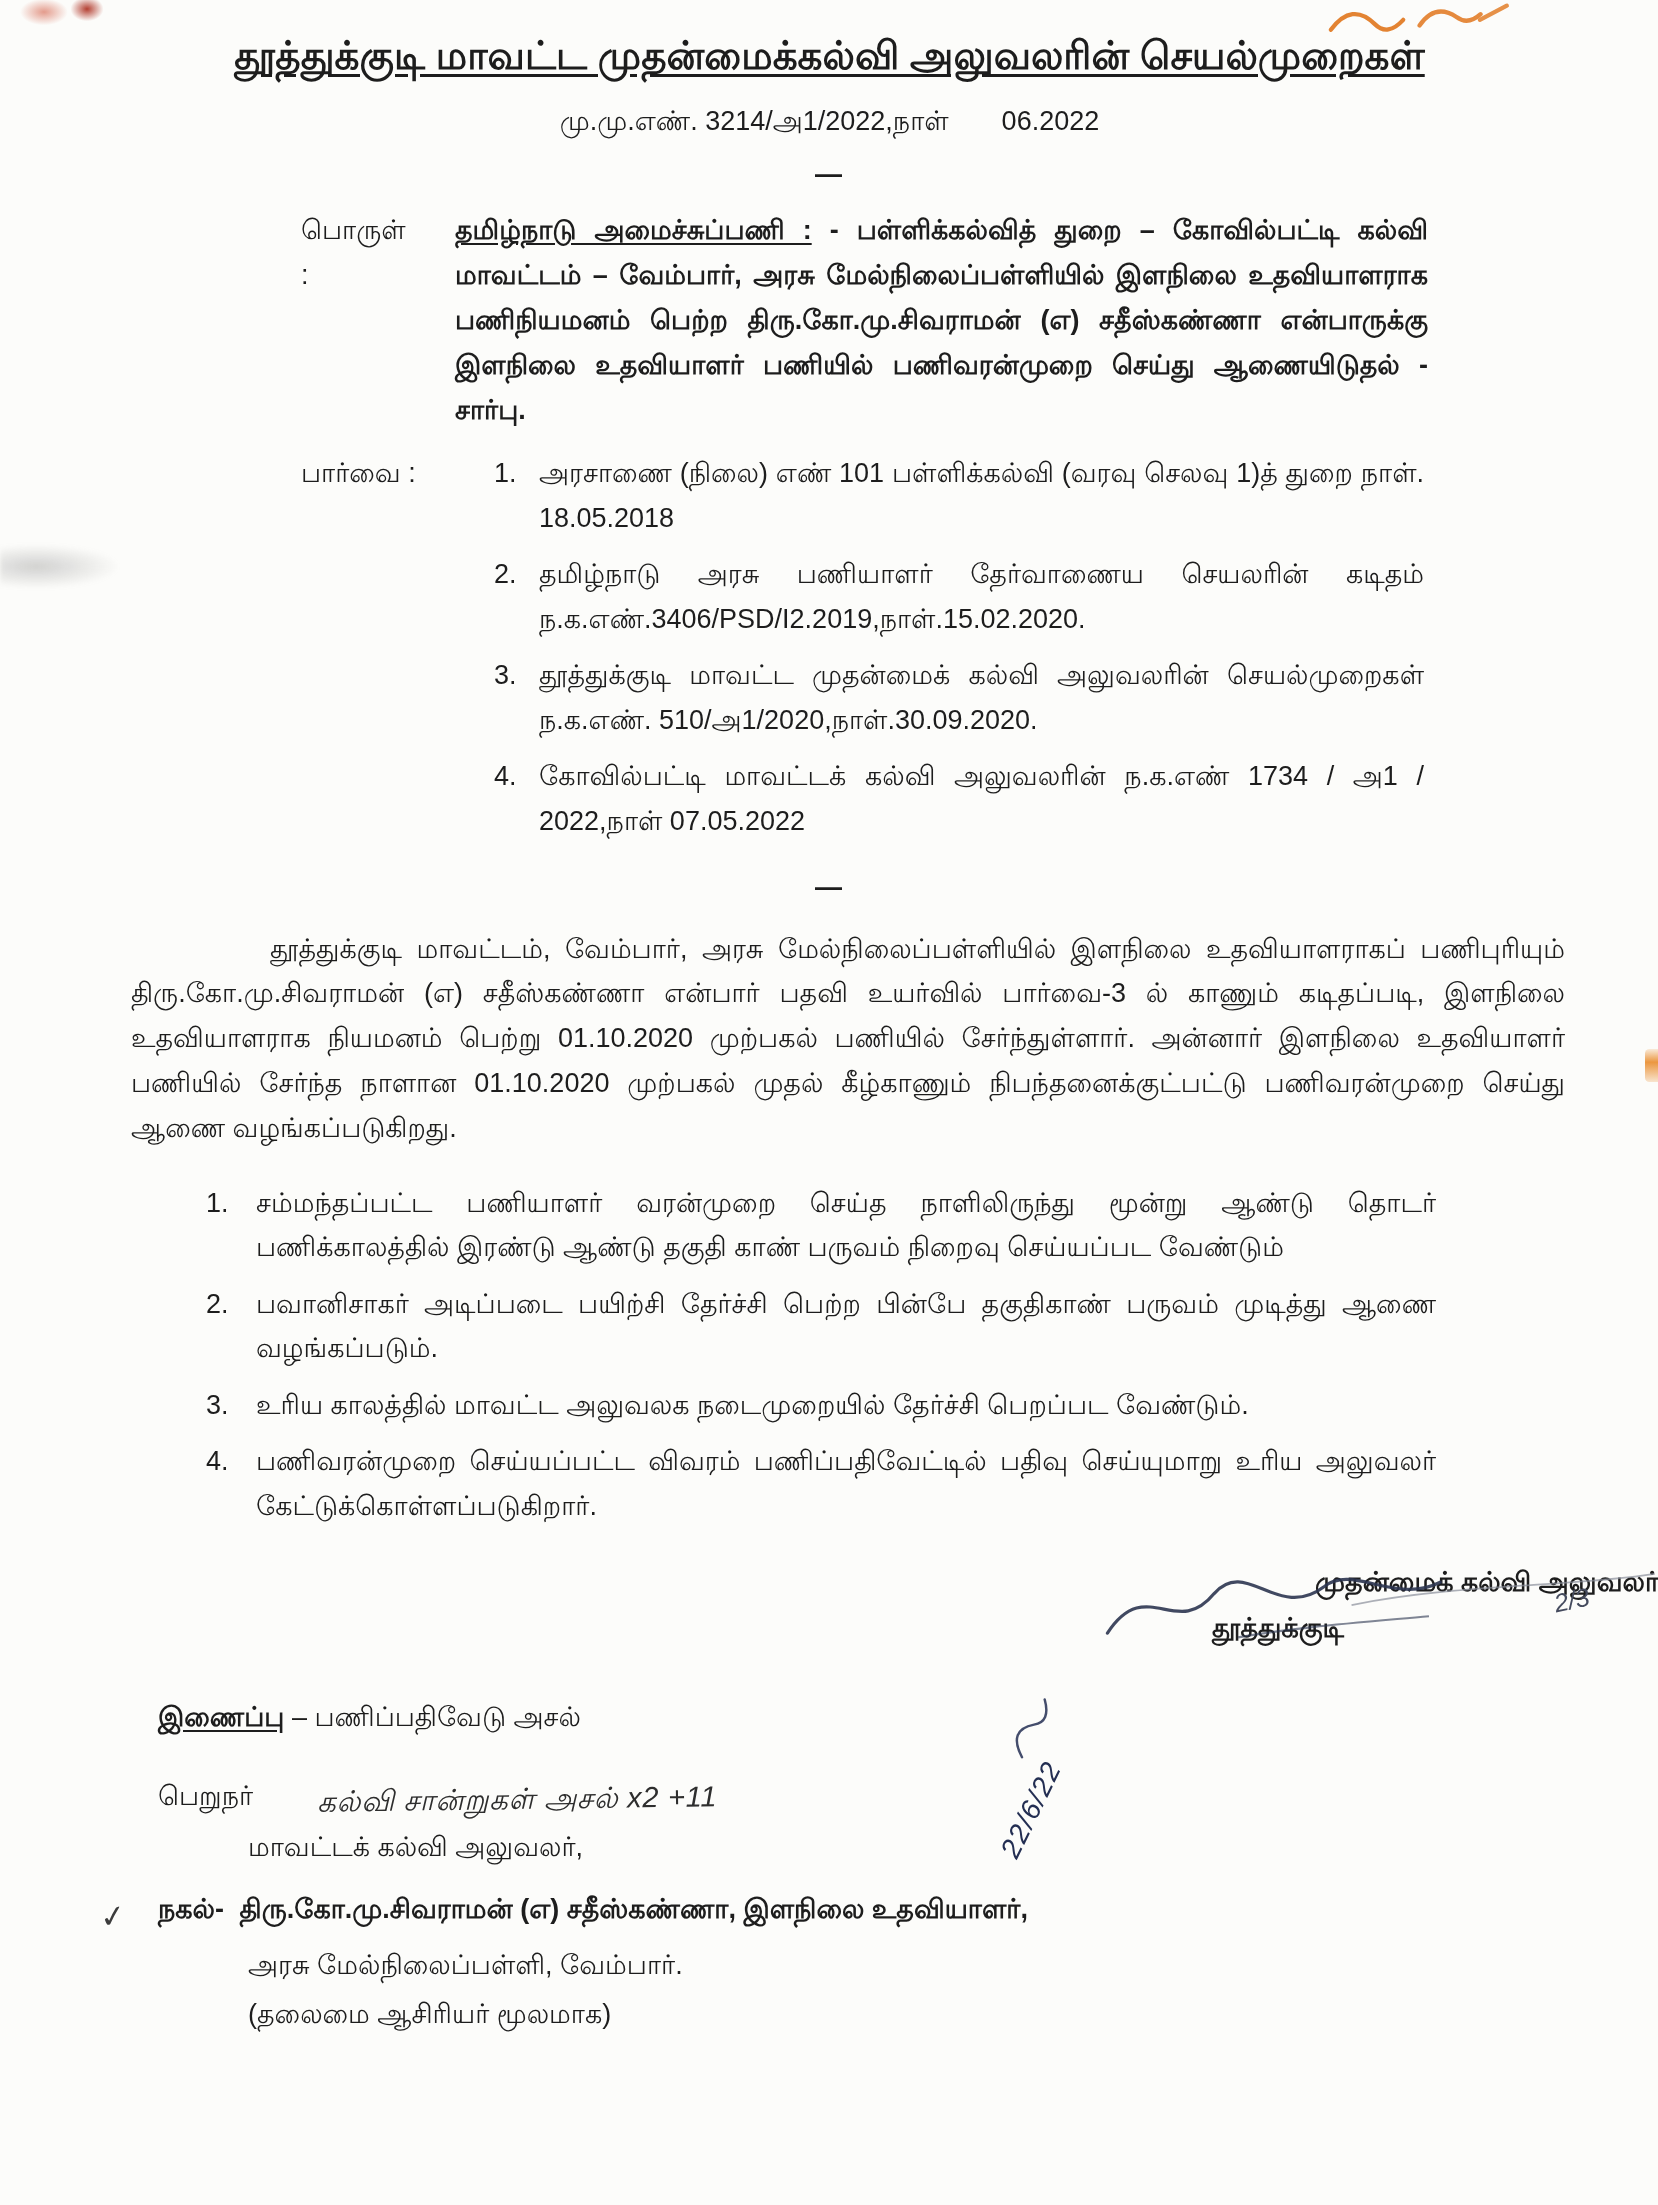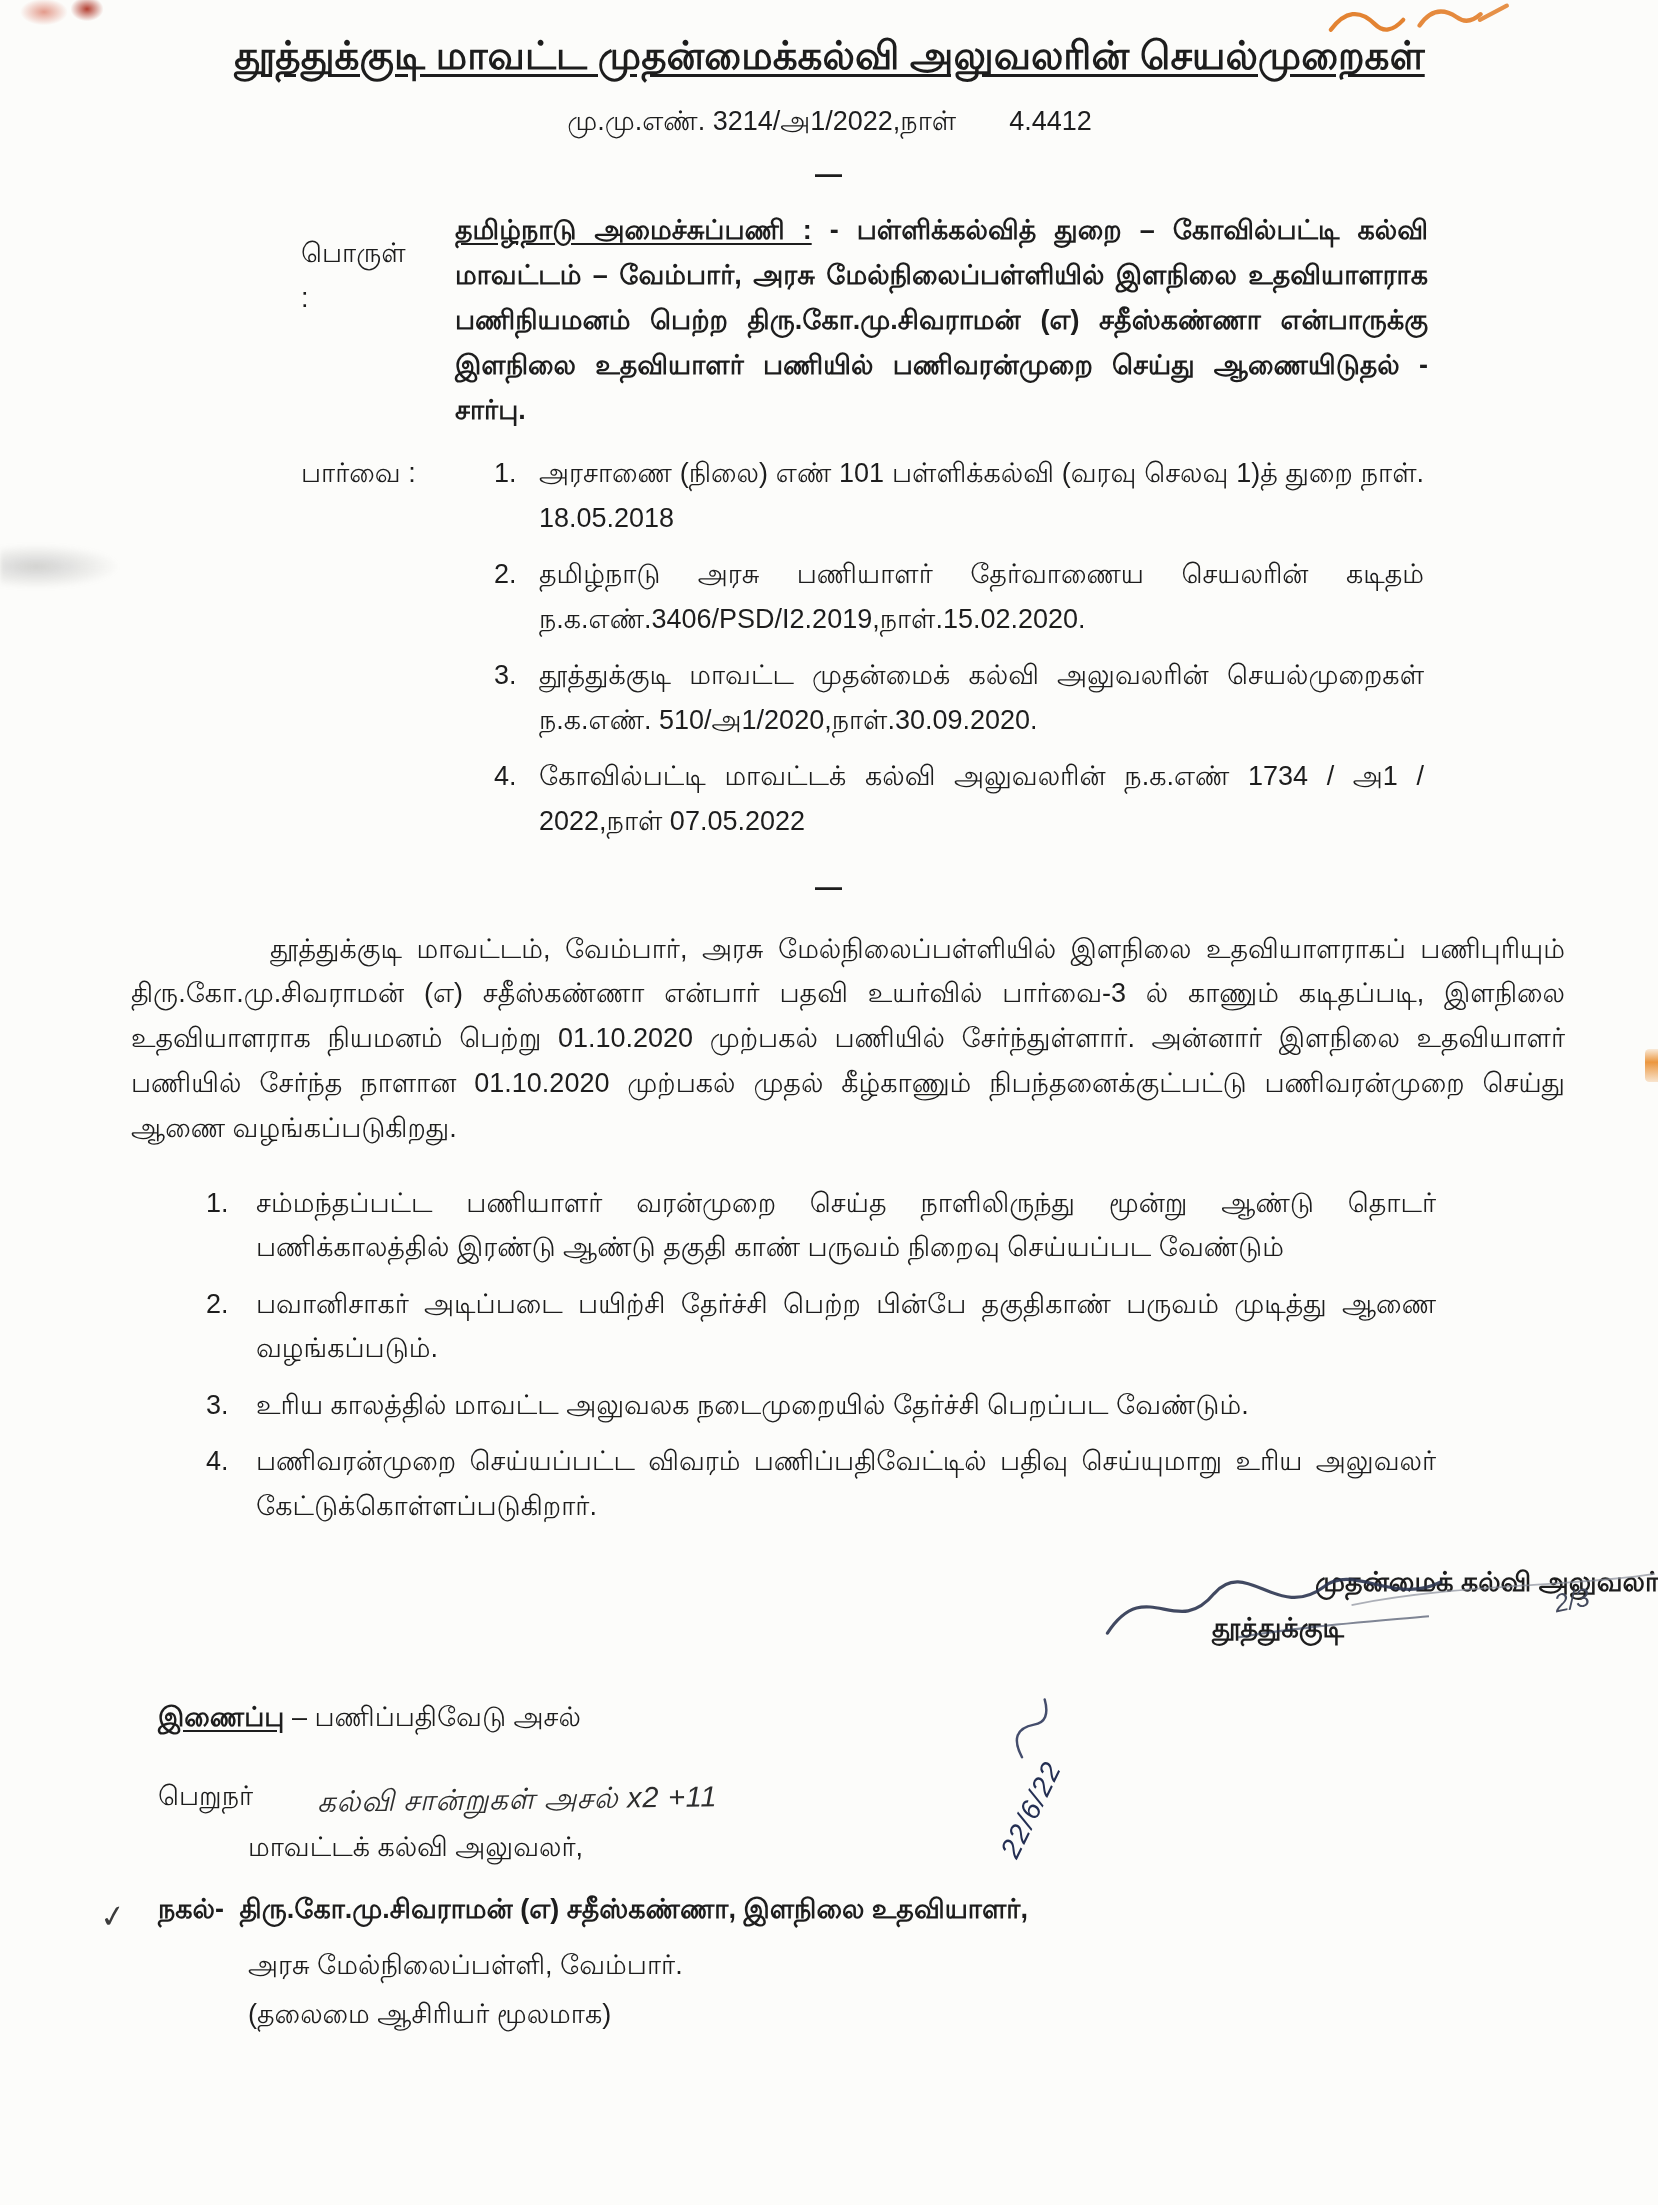--- a/index.html
+++ b/index.html
@@ -17,21 +17,21 @@
 
   
   .doc-header { padding-top:24px; text-align:center; }
   .doc-title { font-size:39px; font-weight:bold; text-decoration:underline; text-underline-offset:5px; }
   .doc-ref { margin-top:10px; }
   .ref-gap { display:inline-block; width:53px; }
   .sep { text-align:center; margin-top:8.5px; font-weight:bold; letter-spacing:2.1px; }
 
   
   .subject-row { display:flex; margin-top:11.4px; padding-left:301px; }
-  .subject-label { width:154px; flex:none;margin-top:23px; }
+  .subject-label { width:154px; flex:none; }
   .subject-label .colon { display:block; }
   .subject-text { width:973px; text-align:justify; font-weight:600; }
   .subject-heading { font-weight:bold; text-decoration:underline; text-underline-offset:4.3px; }
 
   
   .ref-row { display:flex; margin-top:18.4px; padding-left:301px; }
   .ref-label { width:193px; flex:none; }
   .ref-list { width:930px; }
   .ref-item { display:flex; margin-bottom:11.4px; }
   .ref-num { width:45px; flex:none; }
@@ -100,21 +100,21 @@
     <path d="M15,42 q30,-40 62,-8 q18,18 40,-6" stroke="#e0761c" stroke-width="6" fill="none" stroke-linecap="round" opacity="0.9"></path>
     <path d="M140,36 q22,-32 52,-12 q16,12 34,-4" stroke="#e0761c" stroke-width="6" fill="none" stroke-linecap="round" opacity="0.85"></path>
     <path d="M225,28 l38,-20" stroke="#e0761c" stroke-width="6" fill="none" stroke-linecap="round" opacity="0.8"></path>
   </svg>
   <div class="artifact-right"></div>
   <div class="artifact-left-smudge"></div>
 
   <header class="doc-header">
     <div class="doc-title">தூத்துக்குடி மாவட்ட முதன்மைக்கல்வி அலுவலரின் செயல்முறைகள்</div>
     <div class="doc-ref">
-      <span>மு.மு.எண். 3214/அ1/2022,நாள்</span><span class="ref-gap"></span><span>4.4412</span>
+      <span>மு.மு.எண். 3214/அ1/2022,நாள்</span><span class="ref-gap"></span><span>06.2022</span>
     </div>
     <div class="sep">—</div>
   </header>
 
   <section class="subject-row">
     <div class="subject-label">
       <span>பொருள்</span>
       <span class="colon">:</span>
     </div>
     <div class="subject-text">

